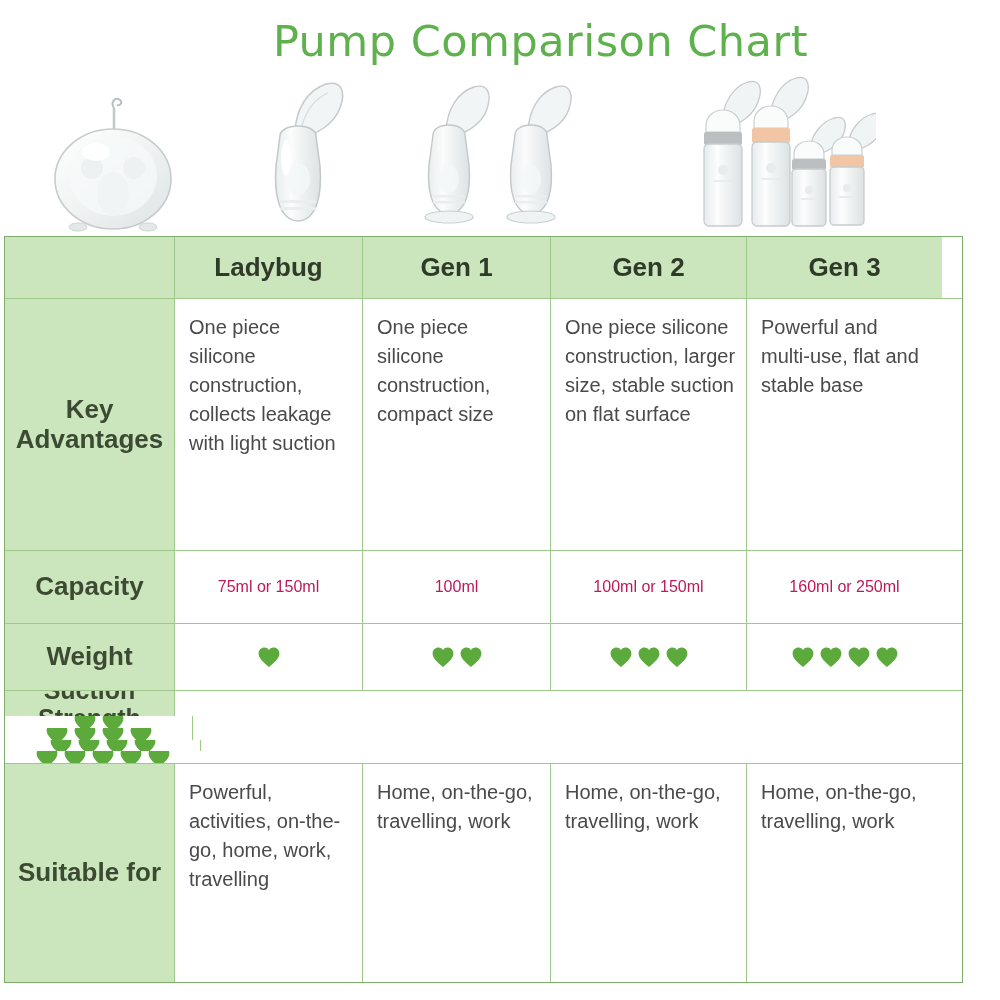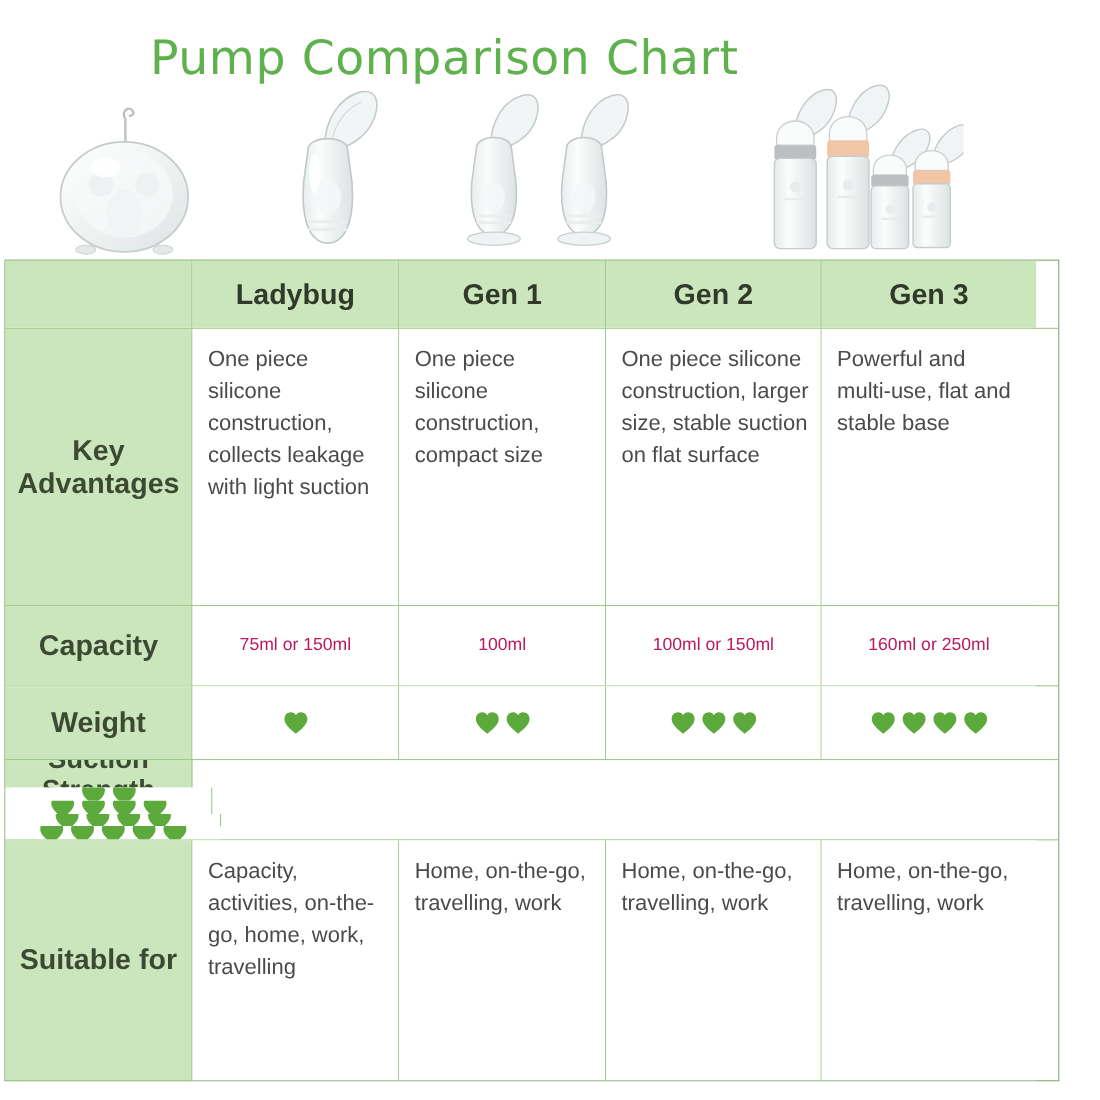--- a/index.html
+++ b/index.html
@@ -18,24 +18,24 @@
   .page {
     position: relative;
     width: 1000px;
     height: 1000px;
     background: #ffffff;
   }
 
   
   .title {
     position: absolute;
-    top: 28px;
+    top: 16px;
     left: 0;
     width: 808px;
-    text-align: center;
+    text-align: right;
     font-size: 43px;
     font-weight: 400;
     letter-spacing: 0.5px;
     color: #5fb14d;
     font-family: "DejaVu Sans", sans-serif;
   }
 
   
   .products {
     position: absolute;
@@ -456,20 +456,20 @@
           <span class="heart">
             <svg width="26" height="26" viewBox="0 0 24 24" aria-hidden="true">
               <path fill="#5ca93c" d="M12 21.2 C6.6 16.7 2.4 13.2 2.4 8.8 C2.4 5.6 4.8 3.3 7.8 3.3 C9.7 3.3 11.2 4.3 12 5.7 C12.8 4.3 14.3 3.3 16.2 3.3 C19.2 3.3 21.6 5.6 21.6 8.8 C21.6 13.2 17.4 16.7 12 21.2 Z"></path>
             </svg>
           </span>
         </div>
     </div>
 
     <div class="row row-suit">
       <div class="cell c-label label-cell">Suitable for</div>
-      <div class="cell c-1 text-cell">Capacity, activities, on-the-go, home, work, travelling</div>
+      <div class="cell c-1 text-cell">Powerful, activities, on-the-go, home, work, travelling</div>
       <div class="cell c-2 text-cell">Home, on-the-go, travelling, work</div>
       <div class="cell c-3 text-cell">Home, on-the-go, travelling, work</div>
       <div class="cell c-4 text-cell">Home, on-the-go, travelling, work</div>
     </div>
 
   </div>
 </div>
 
 </body></html>

